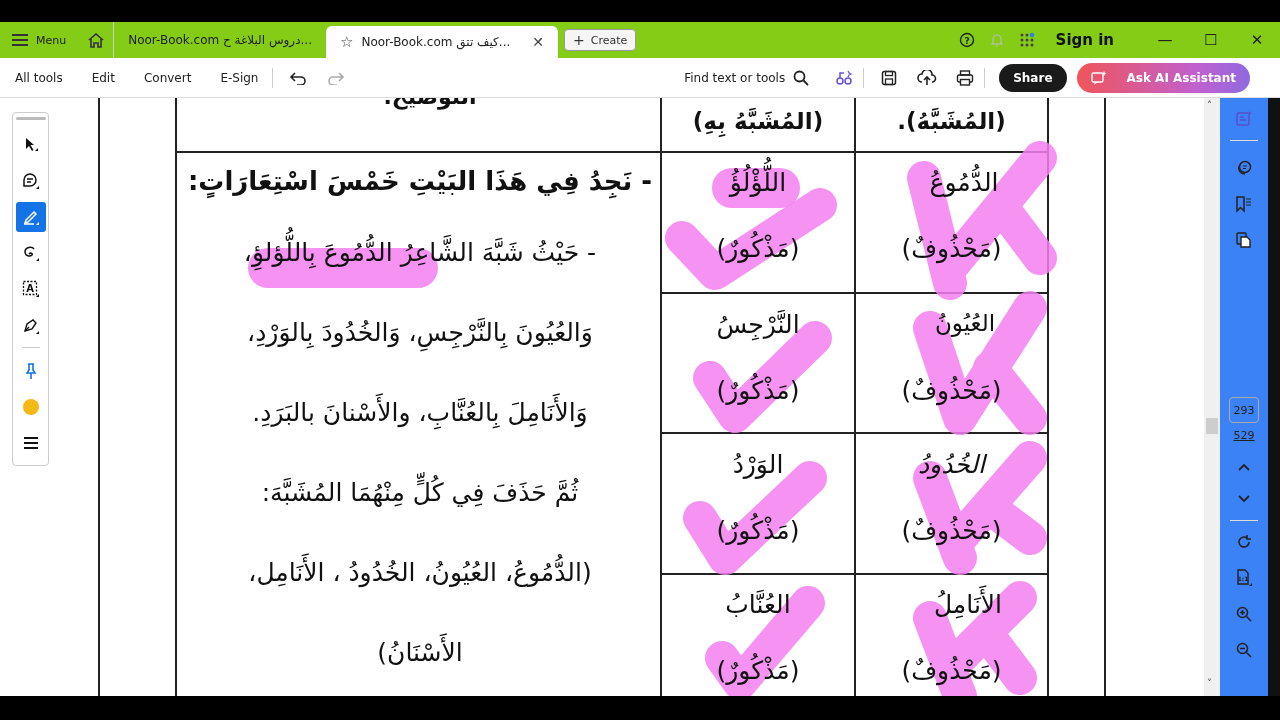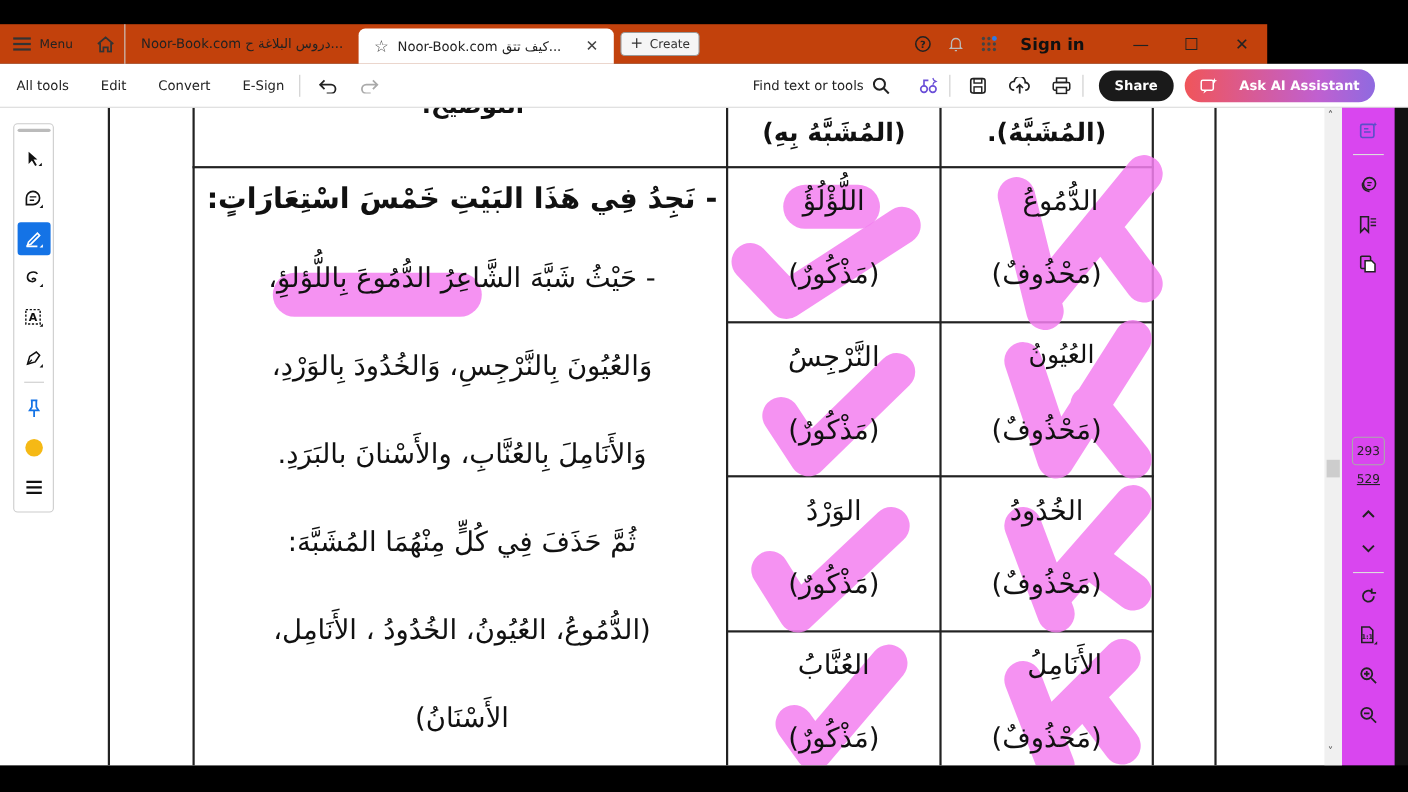--- a/index.html
+++ b/index.html
@@ -1,21 +1,21 @@
 <!DOCTYPE html>
 <html><head>
 <meta charset="utf-8">
 <style>
   * { box-sizing: border-box; margin: 0; padding: 0; }
   html, body { width: 1280px; height: 720px; overflow: hidden; background: #000; font-family: "DejaVu Sans", sans-serif; }
   .screen { position: absolute; left: 0; top: 0; width: 1280px; height: 720px; background: #000; }
   
   .topbar-black { position: absolute; left: 0; top: 0; width: 1280px; height: 22px; background: #000; }
   
-  .tabbar { position: absolute; left: 0; top: 22px; width: 1152px; height: 36px; background: #c2410c; display: flex; align-items: center; }
+  .tabbar { position: absolute; left: 0; top: 22px; width: 1280px; height: 36px; background: #84cc16; display: flex; align-items: center; }
   .tab-menu { display: flex; align-items: center; gap: 8px; padding: 0 12px; font-size: 11px; color: #222; height: 100%; }
   .hamb { width: 16px; height: 12px; display: flex; flex-direction: column; justify-content: space-between; }
   .hamb span { display: block; height: 2px; background: #333; }
   .home-btn { width: 36px; height: 100%; display: flex; align-items: center; justify-content: center; border-right: 1px solid #ccc; }
   .tab { height: 100%; display: flex; align-items: center; padding: 0 14px; font-size: 12px; color: #222; gap: 8px; }
   .tab.active { background: #fff; border-radius: 6px 6px 0 0; height: 32px; margin-top: 4px; }
   .tab .close { font-size: 14px; color: #444; margin-left: 14px; }
   .create-btn { display: flex; align-items: center; gap: 6px; border: 1px solid #999; border-radius: 4px; padding: 2px 8px; font-size: 11px; color: #333; background: #f5f5f5; margin-left: 6px; }
   .tab-right { margin-left: auto; display: flex; align-items: center; height: 100%; }
   .tab-right .icn { width: 30px; display: flex; justify-content: center; align-items: center; }
@@ -39,21 +39,21 @@
   .lp-sep { width: 18px; height: 1px; background: #ccc; margin: 0 0 8px; }
   .lp-dot { width: 16px; height: 16px; border-radius: 50%; background: #f5b915; }
   
   .page { position: absolute; left: 98px; top: 0; width: 1008px; height: 598px; background: #fff; border-left: 2px solid #222; border-right: 2px solid #222; }
   .tbl-border { position: absolute; background: #222; }
   .ar { font-family: "DejaVu Sans", sans-serif; direction: rtl; color: #111; position: absolute; text-align: center; }
   .hl { position: absolute; background: #f37ff0; opacity: 0.85; border-radius: 22px; }
   
   .vscroll { position: absolute; left: 1204px; top: 98px; width: 16px; height: 598px; background: #f0f0f0; }
   .vscroll .thumb { position: absolute; left: 2px; top: 320px; width: 12px; height: 16px; background: #cdcdcd; }
-  .rightrail { position: absolute; left: 1220px; top: 98px; width: 48px; height: 598px; background: #d946ef; display: flex; flex-direction: column; align-items: center; }
+  .rightrail { position: absolute; left: 1220px; top: 98px; width: 48px; height: 598px; background: #3b82f6; display: flex; flex-direction: column; align-items: center; }
   .rr-btn { width: 30px; height: 30px; display: flex; justify-content: center; align-items: center; margin-top: 6px; }
   .rr-sep { width: 28px; height: 1px; background: #ddd; margin: 6px 0; }
   .pagenum { margin-top: 142px; width: 30px; height: 26px; border: 1px solid #aaa; border-radius: 4px; font-size: 11px; display: flex; justify-content: center; align-items: center; color: #222; }
   .pagetotal { font-size: 11px; color: #222; margin-top: 6px; text-decoration: underline; }
   .rightblack { position: absolute; left: 1268px; top: 98px; width: 12px; height: 598px; background: #111; }
   .bottomblack { position: absolute; left: 0; top: 696px; width: 1280px; height: 24px; background: #000; }
 </style>
 </head>
 <body>
 
@@ -304,21 +304,21 @@
       <div class="ar" style="left:756px;top:70px;width:216px;font-size:25px;">الدُّمُوعُ</div>
       <div class="ar" style="left:756px;top:136px;width:191px;font-size:25px;">(مَحْذُوفٌ)</div>
 
       <div class="ar" style="left:562px;top:212px;width:192px;font-size:25px;">النَّرْجِسُ</div>
       <div class="ar" style="left:562px;top:278px;width:192px;font-size:25px;">(مَذْكُورٌ)</div>
       <div class="ar" style="left:756px;top:212px;width:218px;font-size:23px;">العُيُونُ</div>
       <div class="ar" style="left:756px;top:278px;width:191px;font-size:25px;">(مَحْذُوفٌ)</div>
 
       <div class="ar" style="left:562px;top:352px;width:192px;font-size:25px;">الوَرْدُ</div>
       <div class="ar" style="left:562px;top:418px;width:192px;font-size:25px;">(مَذْكُورٌ)</div>
-      <div class="ar" style="left:756px;top:352px;width:191px;font-size:25px;">الخُدُودُ</div>
+      <div class="ar" style="left:756px;top:352px;width:191px;font-size:25px;font-style:italic;">الخُدُودُ</div>
       <div class="ar" style="left:756px;top:418px;width:191px;font-size:25px;">(مَحْذُوفٌ)</div>
 
       <div class="ar" style="left:562px;top:492px;width:192px;font-size:25px;">العُنَّابُ</div>
       <div class="ar" style="left:562px;top:558px;width:192px;font-size:25px;">(مَذْكُورٌ)</div>
       <div class="ar" style="left:756px;top:492px;width:224px;font-size:25px;">الأَنَامِلُ</div>
       <div class="ar" style="left:756px;top:558px;width:191px;font-size:25px;">(مَحْذُوفٌ)</div>
     </div>
   </div>
 
   <div class="vscroll">

